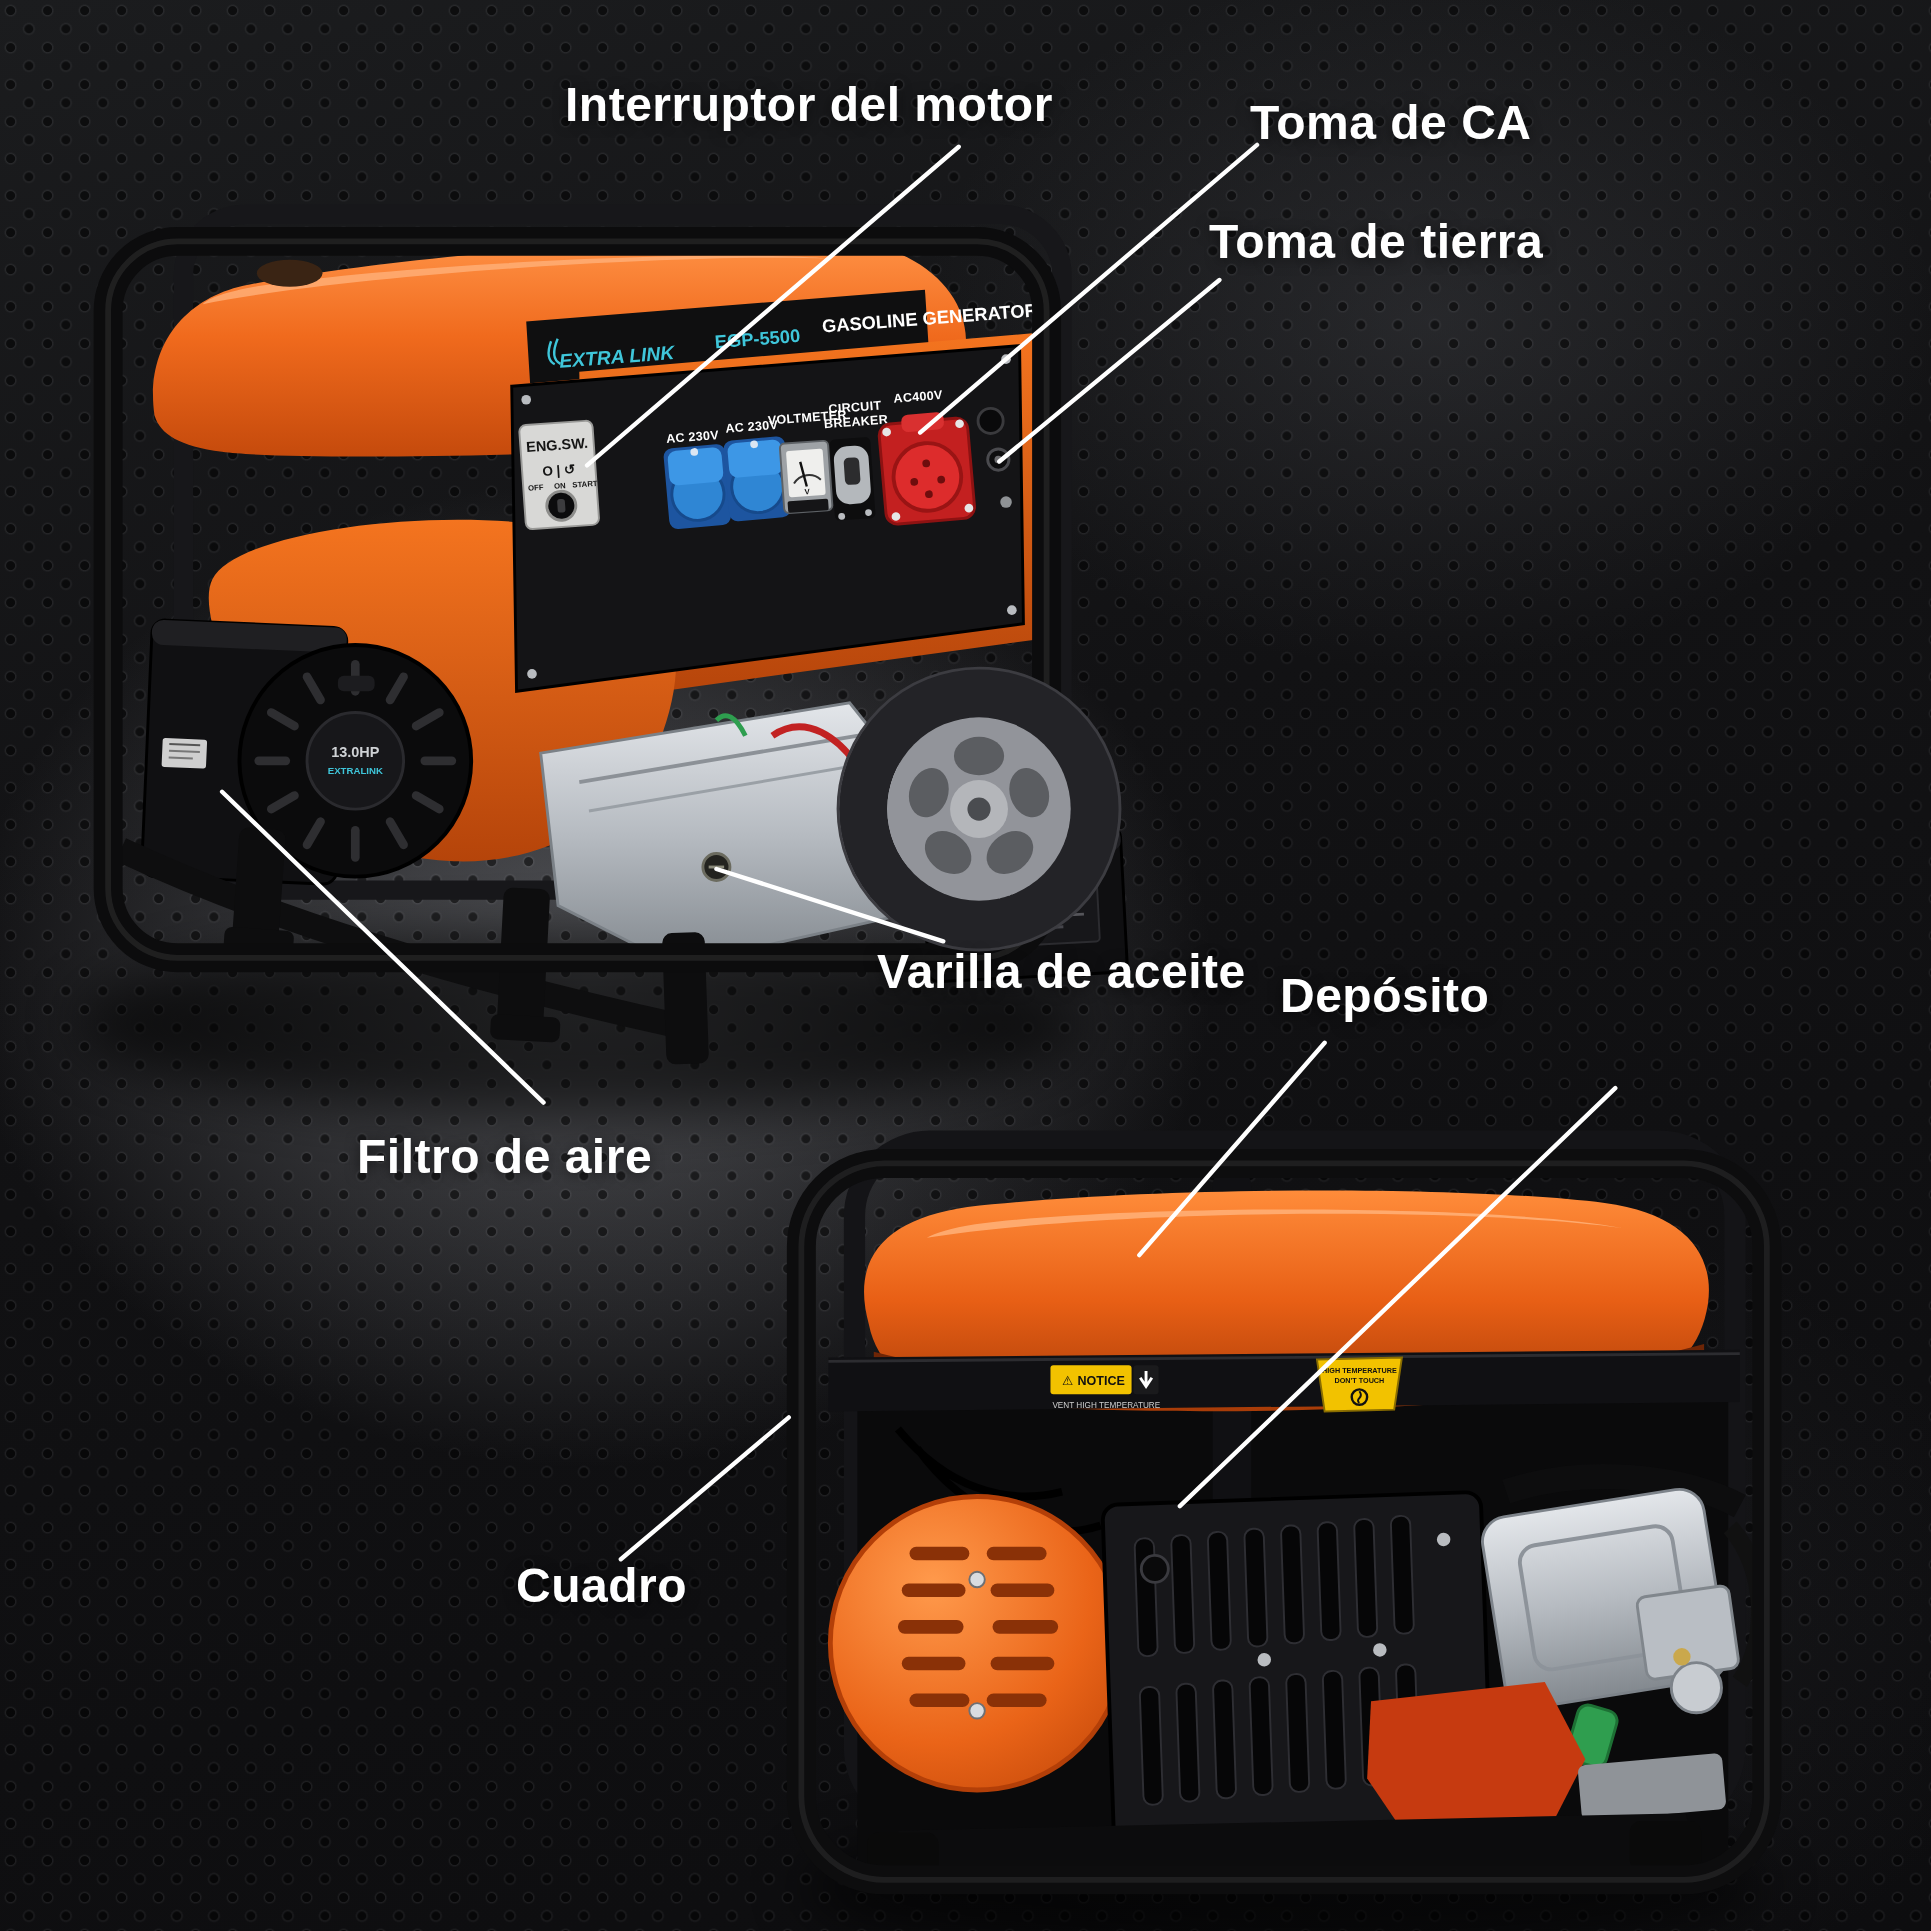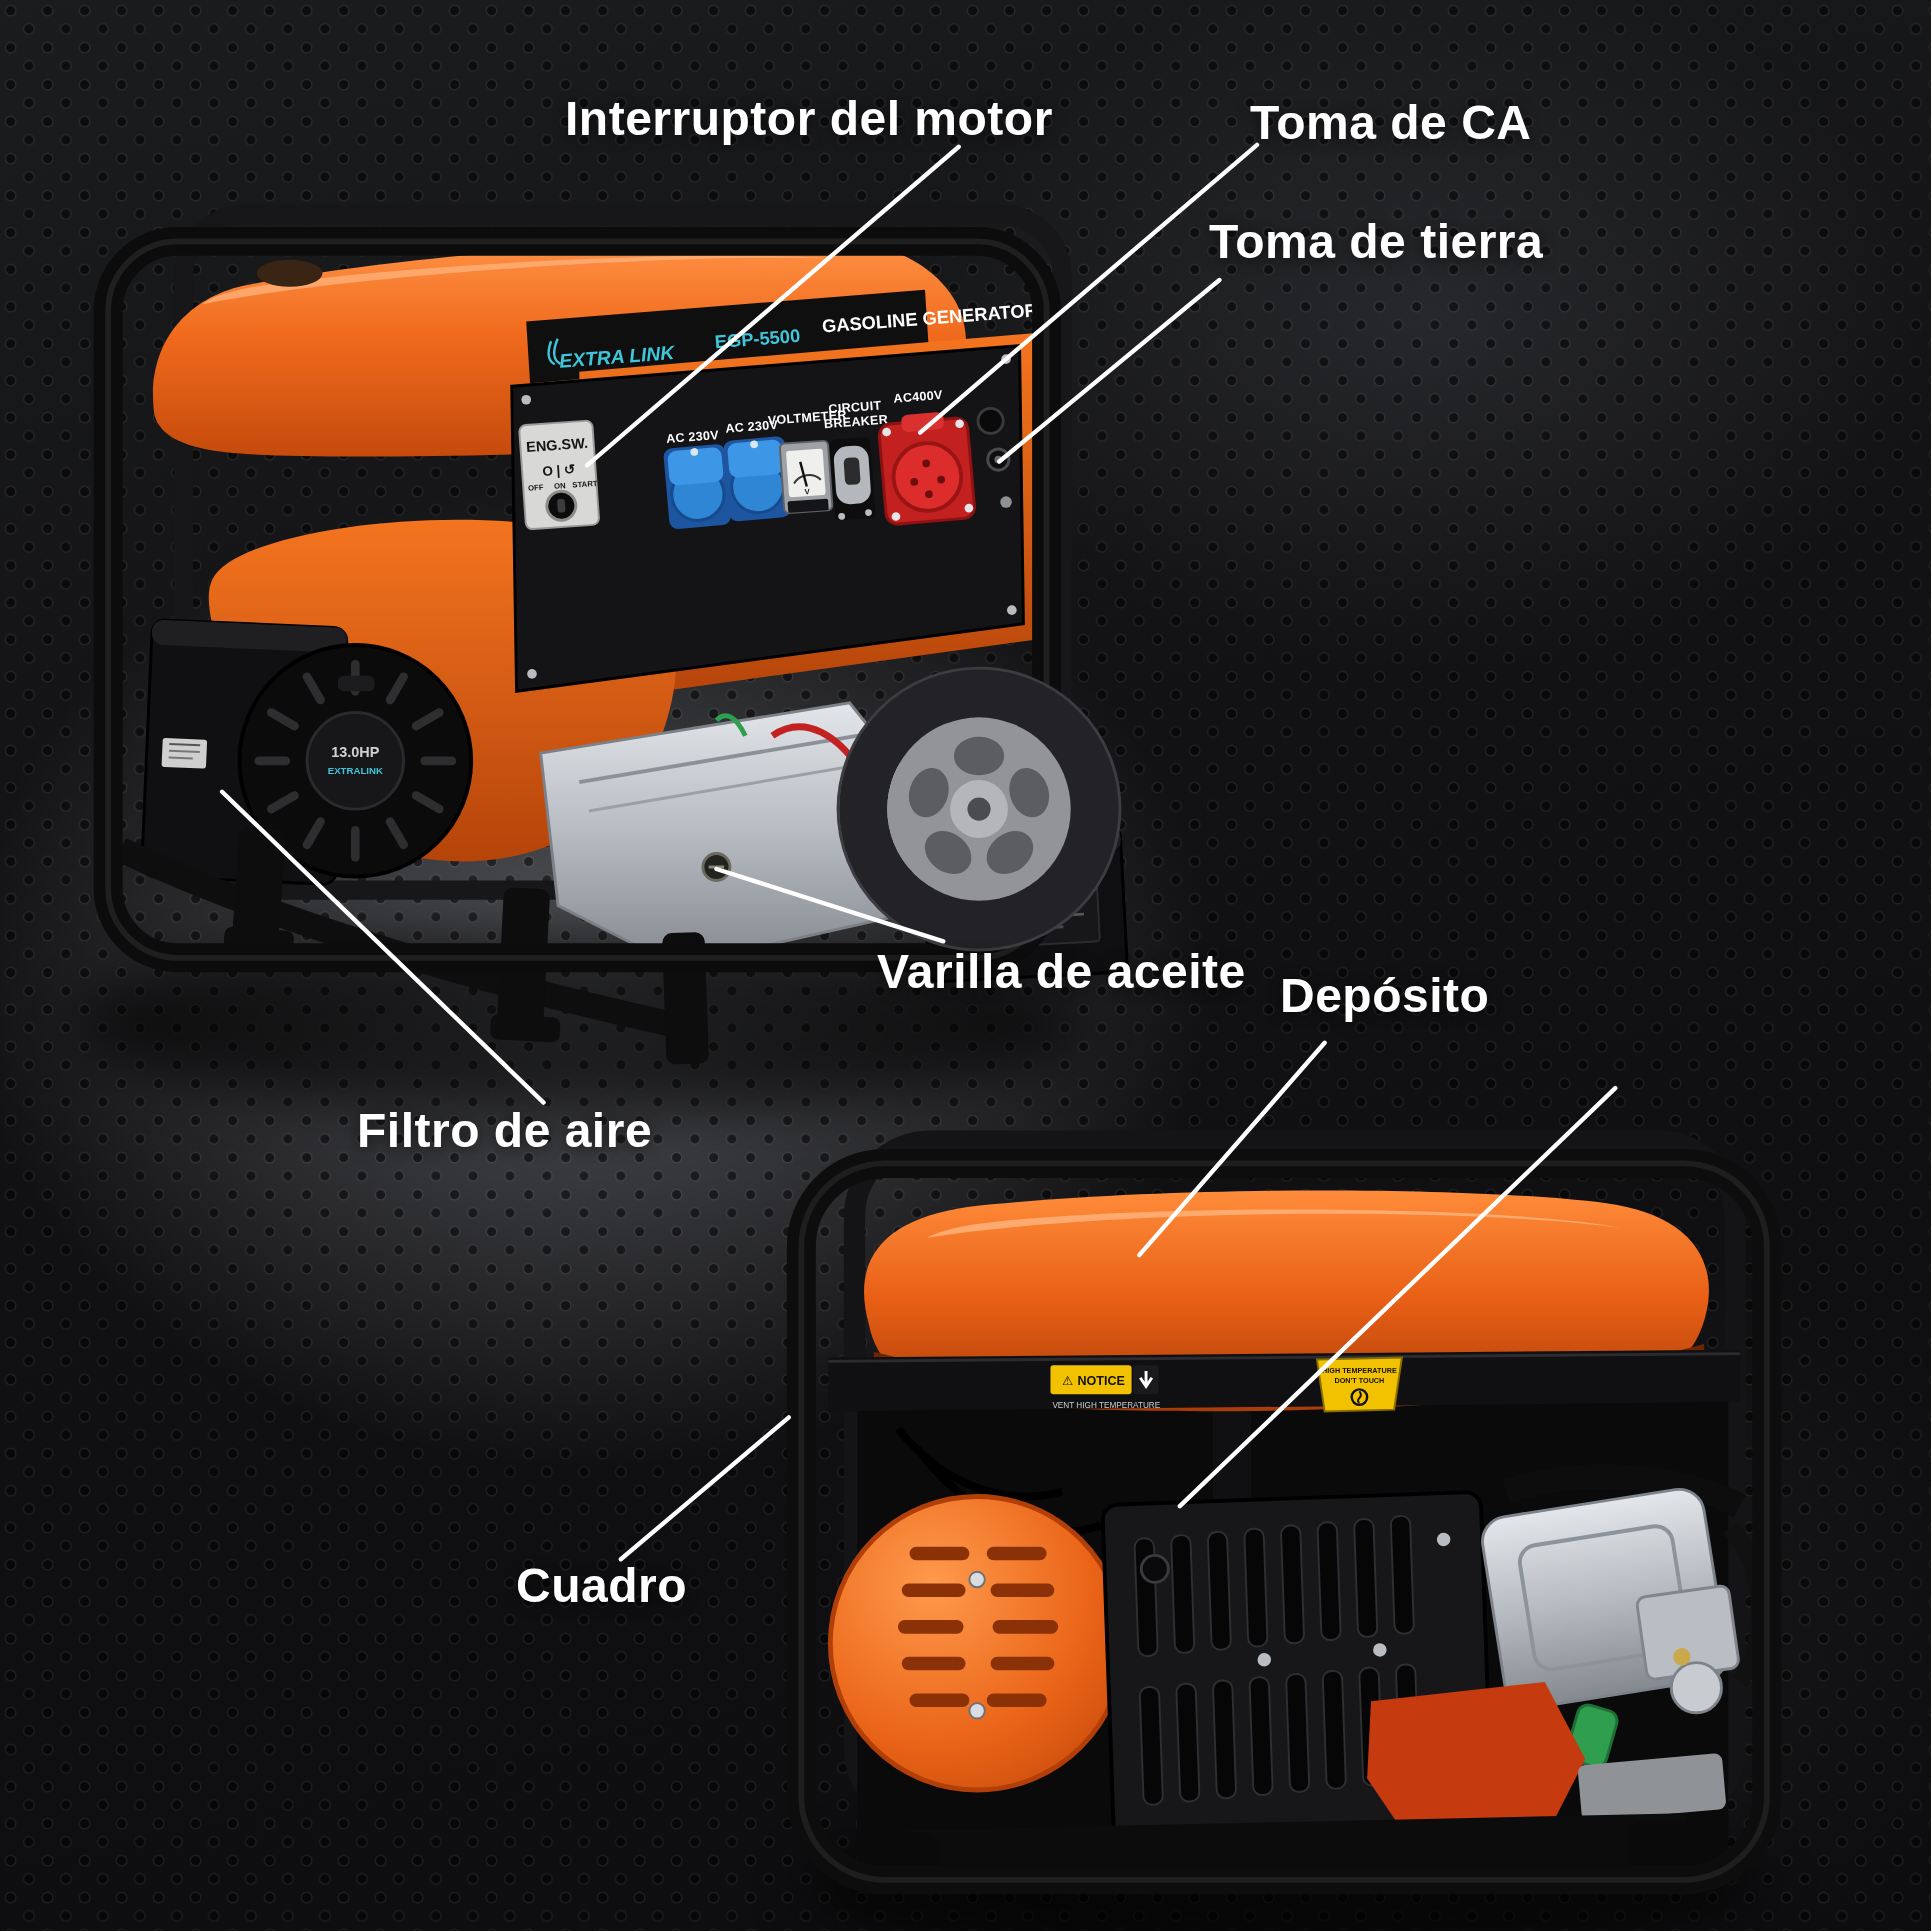--- a/index.html
+++ b/index.html
@@ -345,23 +345,23 @@
       <line class="leader" x1="1302" y1="150" x2="953" y2="448"></line>
       <line class="leader" x1="1263" y1="290" x2="1035" y2="478"></line>
       <line class="leader" x1="977" y1="975" x2="742" y2="900"></line>
       <line class="leader" x1="1372" y1="1080" x2="1180" y2="1300"></line>
       <line class="leader" x1="1673" y1="1127" x2="1222" y2="1560"></line>
       <line class="leader" x1="230" y1="820" x2="563" y2="1142"></line>
       <line class="leader" x1="643" y1="1615" x2="817" y2="1468"></line>
     </g>
   </svg>
 
-  <div class="callout" style="left:565px;top:89px;text-align:center;">Interruptor del motor</div>
+  <div class="callout" style="left:565px;top:75px;text-align:center;">Interruptor del motor</div>
   <div class="callout" style="left:1218px;top:93px;margin-left:32px;">Toma de CA</div>
   <div class="callout" style="left:1209px;top:212px;">Toma de tierra</div>
   <div class="callout" style="left:877px;top:942px;">Varilla de aceite</div>
   <div class="callout" style="left:1280px;top:966px;">Depósito</div>
   <div class="callout" style="left:1568px;top:971px;">
   </div>
-  <div class="callout" style="left:357px;top:1101px;">Filtro de aire</div>
+  <div class="callout" style="left:357px;top:1127px;">Filtro de aire</div>
   <div class="callout" style="left:516px;top:1556px;">Cuadro</div>
 </div>
 
 
 </body></html>

